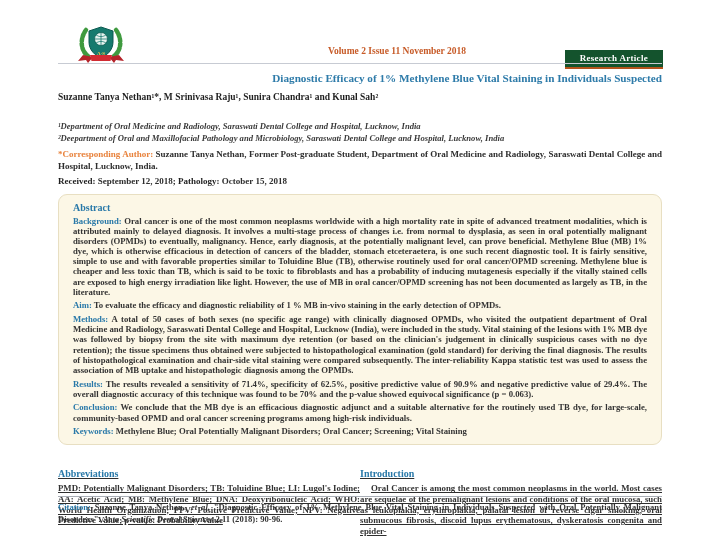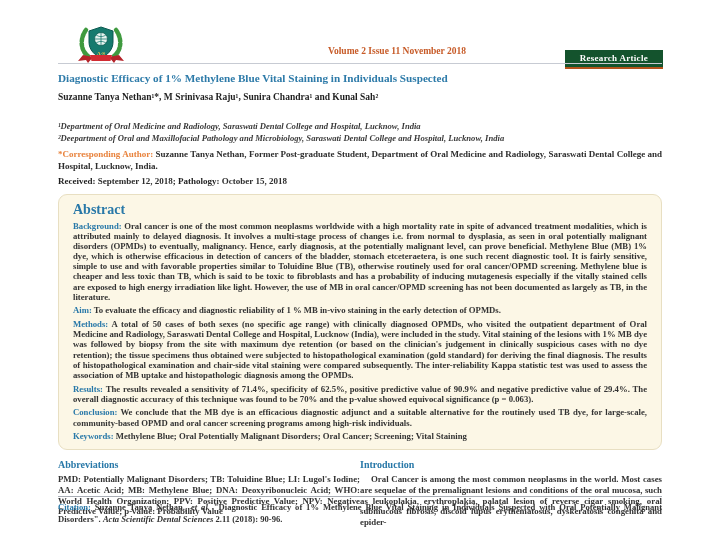--- a/index.html
+++ b/index.html
@@ -20,45 +20,45 @@
     color:#c75b28;font-weight:700;font-size:9.5px;
   }
   .badge{
     position:absolute;right:57px;top:50px;background:#14532d;color:#ffffff;
     font-size:9px;font-weight:700;padding:3px 15px 4px;border-bottom:2px solid #b5531c;
     font-family:"Liberation Serif",serif;letter-spacing:0.3px;
   }
   .header-rule{position:absolute;left:58px;right:58px;top:63px;border-top:1.5px solid #c7cbd3;}
   
   .content{position:absolute;left:58px;right:58px;top:72px;}
-  .title{ text-align:left;color:#2e7ba9;font-weight:700;font-size:11.2px;line-height:1.2;}
+  .title{ text-align:right;color:#2e7ba9;font-weight:700;font-size:11.2px;line-height:1.2;}
   .title span{display:block;}
   .authors{margin-top:7px;font-weight:700;font-size:9.5px;color:#1f1f1f;}
   .affils{margin-top:19px;font-style:italic;font-weight:600;font-size:8.6px;color:#3a3a3a;line-height:1.3;}
   .affils span{display:block;}
   .corr{margin-top:5px;font-size:9px;line-height:1.32;font-weight:600;color:#2e2e2e;text-align:justify;}
   .corr .lbl-orange{color:#e8823c;font-weight:700;}
   .dates{margin-top:3px;font-size:9px;font-weight:600;}
   .b{font-weight:700;color:#1f1f1f;}
   
   .abstract-box{
     margin-top:8px;background:#fcf7e6;border:1px solid #e8dfc2;border-radius:9px;
     padding:7px 14px 8px;
   }
   .abstract-box h2{
-    margin:0 0 3px;font-size:14px;font-weight:700;color:#2878a8;
+    margin:0 0 3px;font-size:10px;font-weight:700;color:#2878a8;
   }
   .abstract-box p{
     margin:0 0 3.5px;font-size:8.7px;line-height:1.17;text-align:justify;
     color:#333333;font-weight:600;
   }
   .abstract-box p:last-child{margin-bottom:0;}
   .lbl-blue{color:#2878a8;font-weight:700;}
   
-  .two-col{display:flex;margin-top:9px;}
+  .two-col{display:flex;margin-top:23px;text-decoration:underline;}
   .col{flex:1;min-width:0;}
   .col h2{margin:0 0 4px;font-size:10px;font-weight:700;color:#2878a8;}
   .col p{margin:0;font-size:8.8px;line-height:1.2;text-align:justify;font-weight:600;color:#333333;}
   .indent{text-indent:11px;}
   
   .footer{
     position:absolute;left:58px;right:58px;top:496px;border-top:1px solid #a9aeb6;
     padding-top:5px;font-size:8.6px;line-height:1.35;font-weight:600;color:#333333;
     text-align:justify;
   }

